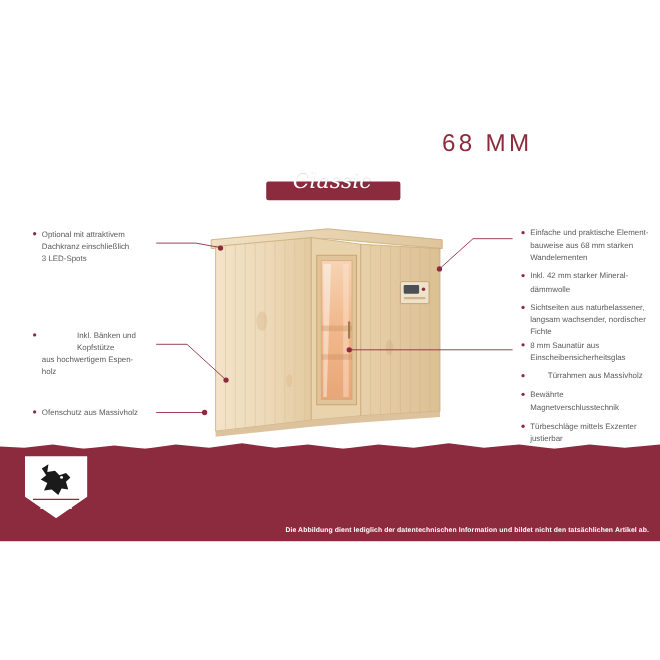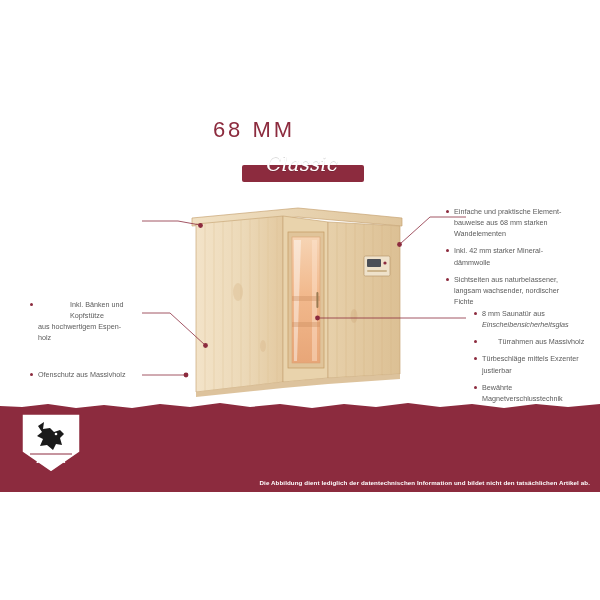--- a/index.html
+++ b/index.html
@@ -15,26 +15,25 @@
     overflow: hidden;
     font-family: "Liberation Sans", sans-serif;
   }
 
   
   .title-mm {
     position: absolute;
     left: 0;
     top: 117px;
     width: 484px;
-    text-align: center;
+    text-align: right;
     font-size: 22px;
     letter-spacing: 3px;
     color: #8c2b3e;
     font-family: "Liberation Sans", sans-serif;
-    padding-left: 12px;
   }
   .title-script-wrap {
     position: absolute;
     left: 232px;
     top: 152px;
     width: 140px;
     height: 36px;
   }
   .title-script-bar {
     position: absolute;
@@ -260,40 +259,49 @@
       <circle cx="186" cy="375" r="2.4" fill="#8c2b3e" stroke="none"></circle>
 
       <path d="M466,217 L430,217 L400,244"></path>
       <circle cx="399.5" cy="244.5" r="2.4" fill="#8c2b3e" stroke="none"></circle>
 
       <path d="M466,318 L395,318 L318,318"></path>
       <circle cx="317.5" cy="318" r="2.4" fill="#8c2b3e" stroke="none"></circle>
     </g>
   </svg>
 
+  <div class="callout left-callout" style="left:30px; top:207px;">
+    <ul>
+      <li>
+        <span style="display: block;">Optional mit attraktivem</span>
+        <span style="display: block;">Dachkranz einschließlich</span>
+        <span style="display: block;">3 LED-Spots</span>
+      </li>
+    </ul>
+  </div>
 
   <div class="callout left-callout" style="left:30px; top:299px;">
     <ul>
       <li>
         <span style="display: block; margin-left: 32px;">Inkl. Bänken und Kopfstütze</span>
         <span style="display: block;">aus hochwertigem Espen-</span>
         <span style="display: block;">holz</span>
       </li>
     </ul>
   </div>
 
   <div class="callout left-callout" style="left:30px; top:369px;">
     <ul>
       <li>
         <span style="display: block;">Ofenschutz aus Massivholz</span>
       </li>
     </ul>
   </div>
 
-  <div class="callout right-callout" style="left:446px; top:206px;">
+  <div class="callout right-callout" style="left:474px; top:206px;">
     <ul>
       <li>
         <span style="display: block;">Einfache und praktische Element-</span>
         <span style="display: block;">bauweise aus 68 mm starken</span>
         <span style="display: block;">Wandelementen</span>
       </li>
       <li>
         <span style="display: block;">Inkl. 42 mm starker Mineral-</span>
         <span style="display: block;">dämmwolle</span>
       </li>
@@ -302,31 +310,31 @@
         <span style="display: block;">langsam wachsender, nordischer</span>
         <span style="display: block;">Fichte</span>
       </li>
     </ul>
   </div>
 
   <div class="callout right-callout" style="left:474px; top:308px;">
     <ul>
       <li>
         <span style="display: block;">8 mm Saunatür aus</span>
-        <span style="display: block; font-style: italic;">Einscheibensicherheitsglas</span>
+        <span style="display: block;">Einscheibensicherheitsglas</span>
       </li>
       <li>
         <span style="display: block; margin-left: 16px;">Türrahmen aus Massivholz</span>
+      </li>
+      <li>
+        <span style="display: block;">Bewährte Magnetverschlusstechnik</span>
       </li>
       <li>
         <span style="display: block;">Türbeschläge mittels Exzenter</span>
         <span style="display: block;">justierbar</span>
-      </li>
-      <li>
-        <span style="display: block;">Bewährte Magnetverschlusstechnik</span>
       </li>
     </ul>
   </div>
 
   <svg class="band-top-edge" viewBox="0 0 600 10" preserveAspectRatio="none">
     <path d="M0,10 L0,4 L22,5 L48,2 L76,6 L104,3 L132,6 L160,2 L190,5 L220,1 L250,5 L280,2 L312,6 L344,2 L376,5 L408,1 L440,5 L472,2 L504,6 L536,2 L568,5 L600,2 L600,10 Z" fill="#8c2b3e"></path>
   </svg>
   <div class="band"></div>
 
   <svg class="logo" viewBox="0 0 62 62">

